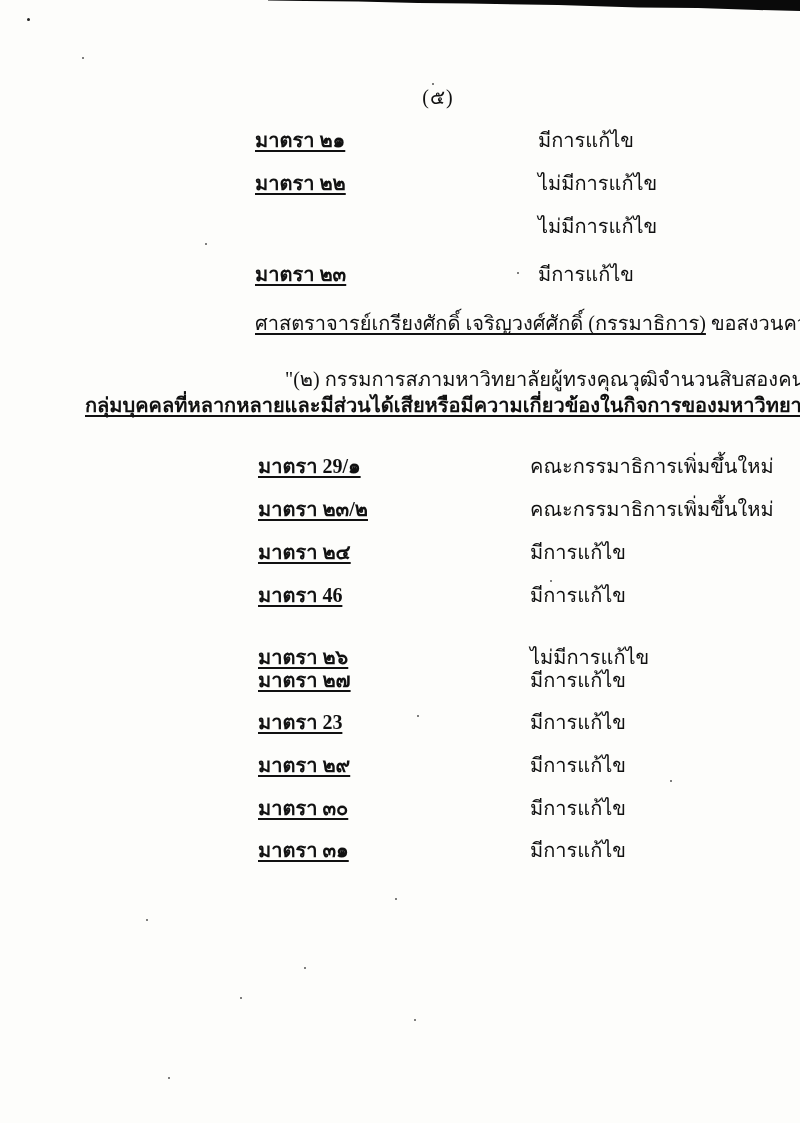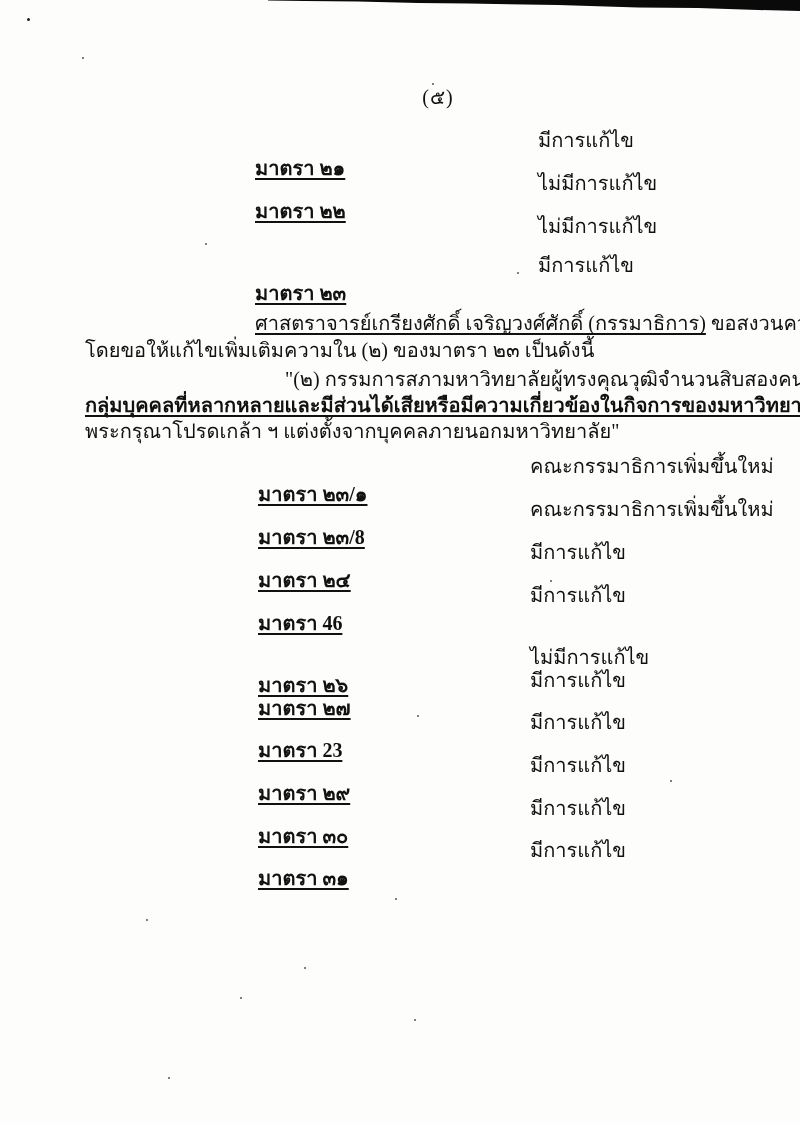--- a/index.html
+++ b/index.html
@@ -10,21 +10,21 @@
     background:var(--paper,#fdfdfb);
     overflow:hidden;
     font-family:"Liberation Serif","DejaVu Serif",serif;
     color:var(--ink,#111111);
     font-size:20px;
     line-height:26px;
   }
   .abs{position:absolute;white-space:nowrap;}
   .pageno{left:396px;top:84px;width:84px;text-align:center;letter-spacing:1px;}
   .row{position:absolute;left:0;width:800px;height:26px;}
-  .row .label{position:absolute;font-weight:bold;margin-top:28px;}
+  .row .label{position:absolute;font-weight:bold;}
   .row .status{position:absolute;}
   .top-row .label{left:255px;}
   .top-row .status{left:538px;}
   .bot-row .label{left:258px;}
   .bot-row .status{left:530px;}
   .ul{
     text-decoration:underline;
     text-decoration-thickness:1.5px;
     text-underline-offset:3px;
     text-decoration-skip-ink:none;
@@ -65,48 +65,44 @@
     <span class="label ul">มาตรา ๒๑</span>
     <span class="status">มีการแก้ไข</span>
   </div>
   <div class="row top-row" style="top:170px">
     <span class="label ul">มาตรา ๒๒</span>
     <span class="status">ไม่มีการแก้ไข</span>
   </div>
   <div class="row top-row" style="top:213px">
     <span class="status">ไม่มีการแก้ไข</span>
   </div>
-  <div class="row top-row" style="top:252px">
+  <div class="row top-row" style="top:261px">
     <span class="label ul">มาตรา ๒๓</span>
     <span class="status">มีการแก้ไข</span>
   </div>
 
 
   <div class="abs" style="left:255px;top:310px">
     <span class="ul">ศาสตราจารย์เกรียงศักดิ์  เจริญวงศ์ศักดิ์ (กรรมาธิการ)</span><span> ขอสงวนความเห็น</span>
   </div>
 
-  <div class="abs" style="left:85px;top:337px">โดยขอให้แก้ไขเพิ่มเติมความใน (๒) ของมาตรา ๒๓ เป็นดังนี้</div>
 
   <div class="abs" style="left:285px;top:366px">
     <span>"(๒) กรรมการสภามหาวิทยาลัยผู้ทรงคุณวุฒิจำนวนสิบสองคน</span>
   </div>
   <div class="abs" style="left:85px;top:392px">
     <span class="ul bold">กลุ่มบุคคลที่หลากหลายและมีส่วนได้เสียหรือมีความเกี่ยวข้องในกิจการของมหาวิทยาลัย</span>
   </div>
-  <div class="abs" style="left:85px;top:418px">
-    <span>พระกรุณาโปรดเกล้า ฯ แต่งตั้งจากบุคคลภายนอกมหาวิทยาลัย"</span>
-  </div>
 
   <div class="row bot-row" style="top:453px">
-    <span class="label ul">มาตรา ๒๓/๑</span>
+    <span class="label ul">มาตรา 29/๑</span>
     <span class="status">คณะกรรมาธิการเพิ่มขึ้นใหม่</span>
   </div>
   <div class="row bot-row" style="top:496px">
-    <span class="label ul">มาตรา ๒๓/8</span>
+    <span class="label ul">มาตรา ๒๓/๒</span>
     <span class="status">คณะกรรมาธิการเพิ่มขึ้นใหม่</span>
   </div>
   <div class="row bot-row" style="top:539px">
     <span class="label ul">มาตรา ๒๔</span>
     <span class="status">มีการแก้ไข</span>
   </div>
   <div class="row bot-row" style="top:582px">
     <span class="label ul">มาตรา 46</span>
     <span class="status">มีการแก้ไข</span>
   </div>

